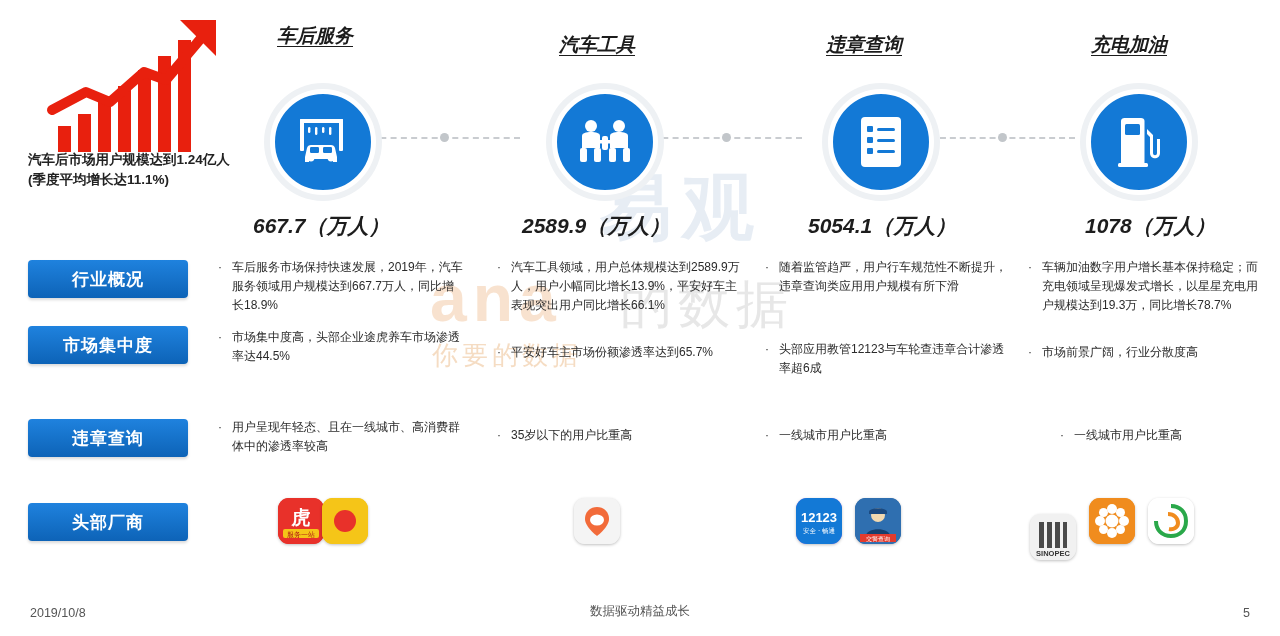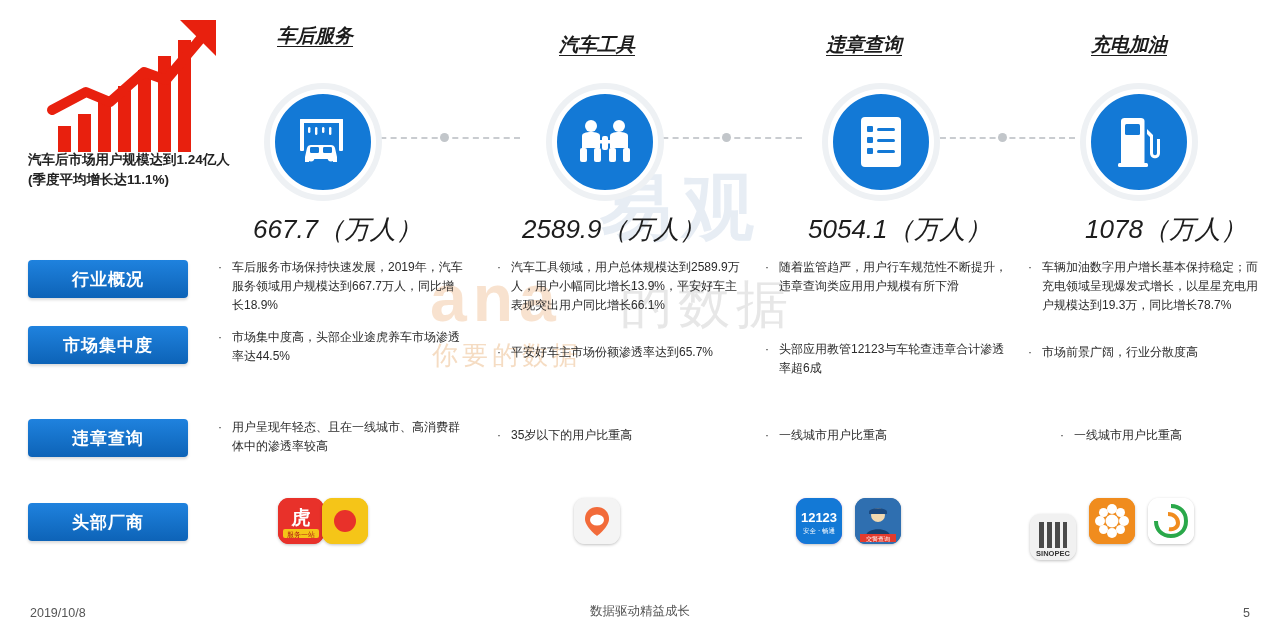--- a/index.html
+++ b/index.html
@@ -121,23 +121,23 @@
     top: 133px;
     width: 9px;
     height: 9px;
     border-radius: 50%;
     background: #c2c6ca;
     z-index: 1;
   }
   .col-number {
     position: absolute;
     top: 212px;
-    font-size: 26px;
+    font-size: 21px;
     font-style: italic;
-    font-weight: normal;
+    font-weight: bold;
     color: #1d1d1d;
     white-space: nowrap;
   }
 
   
   .row-label {
     position: absolute;
     left: 28px;
     width: 160px;
     height: 38px;

